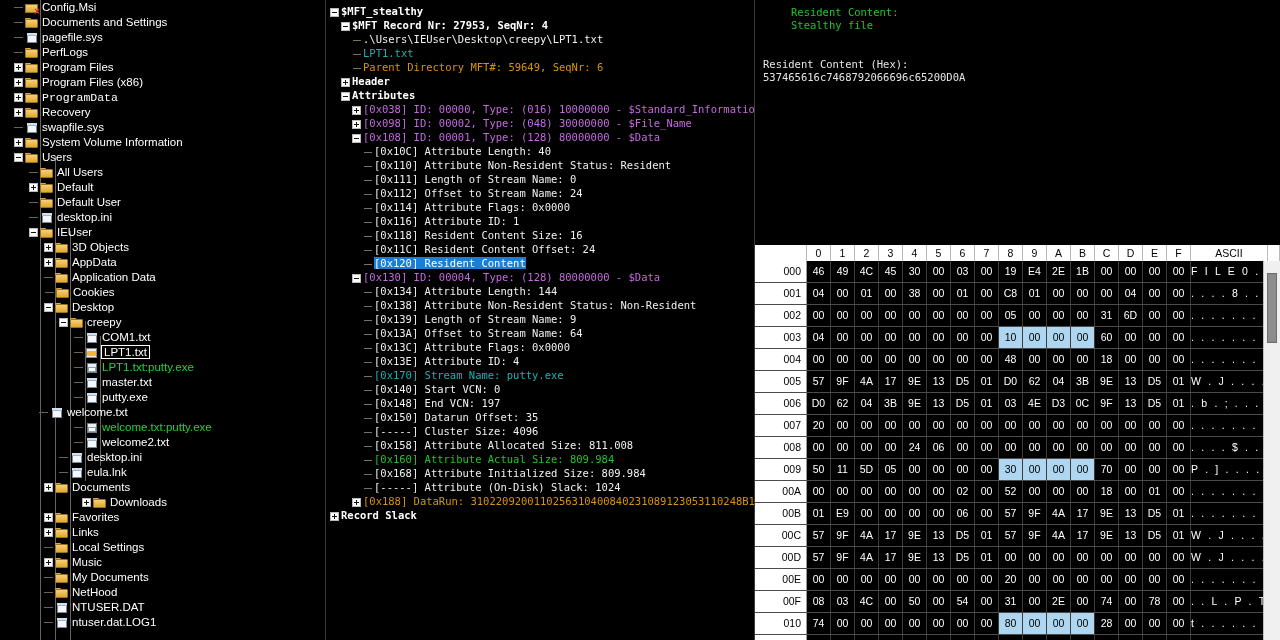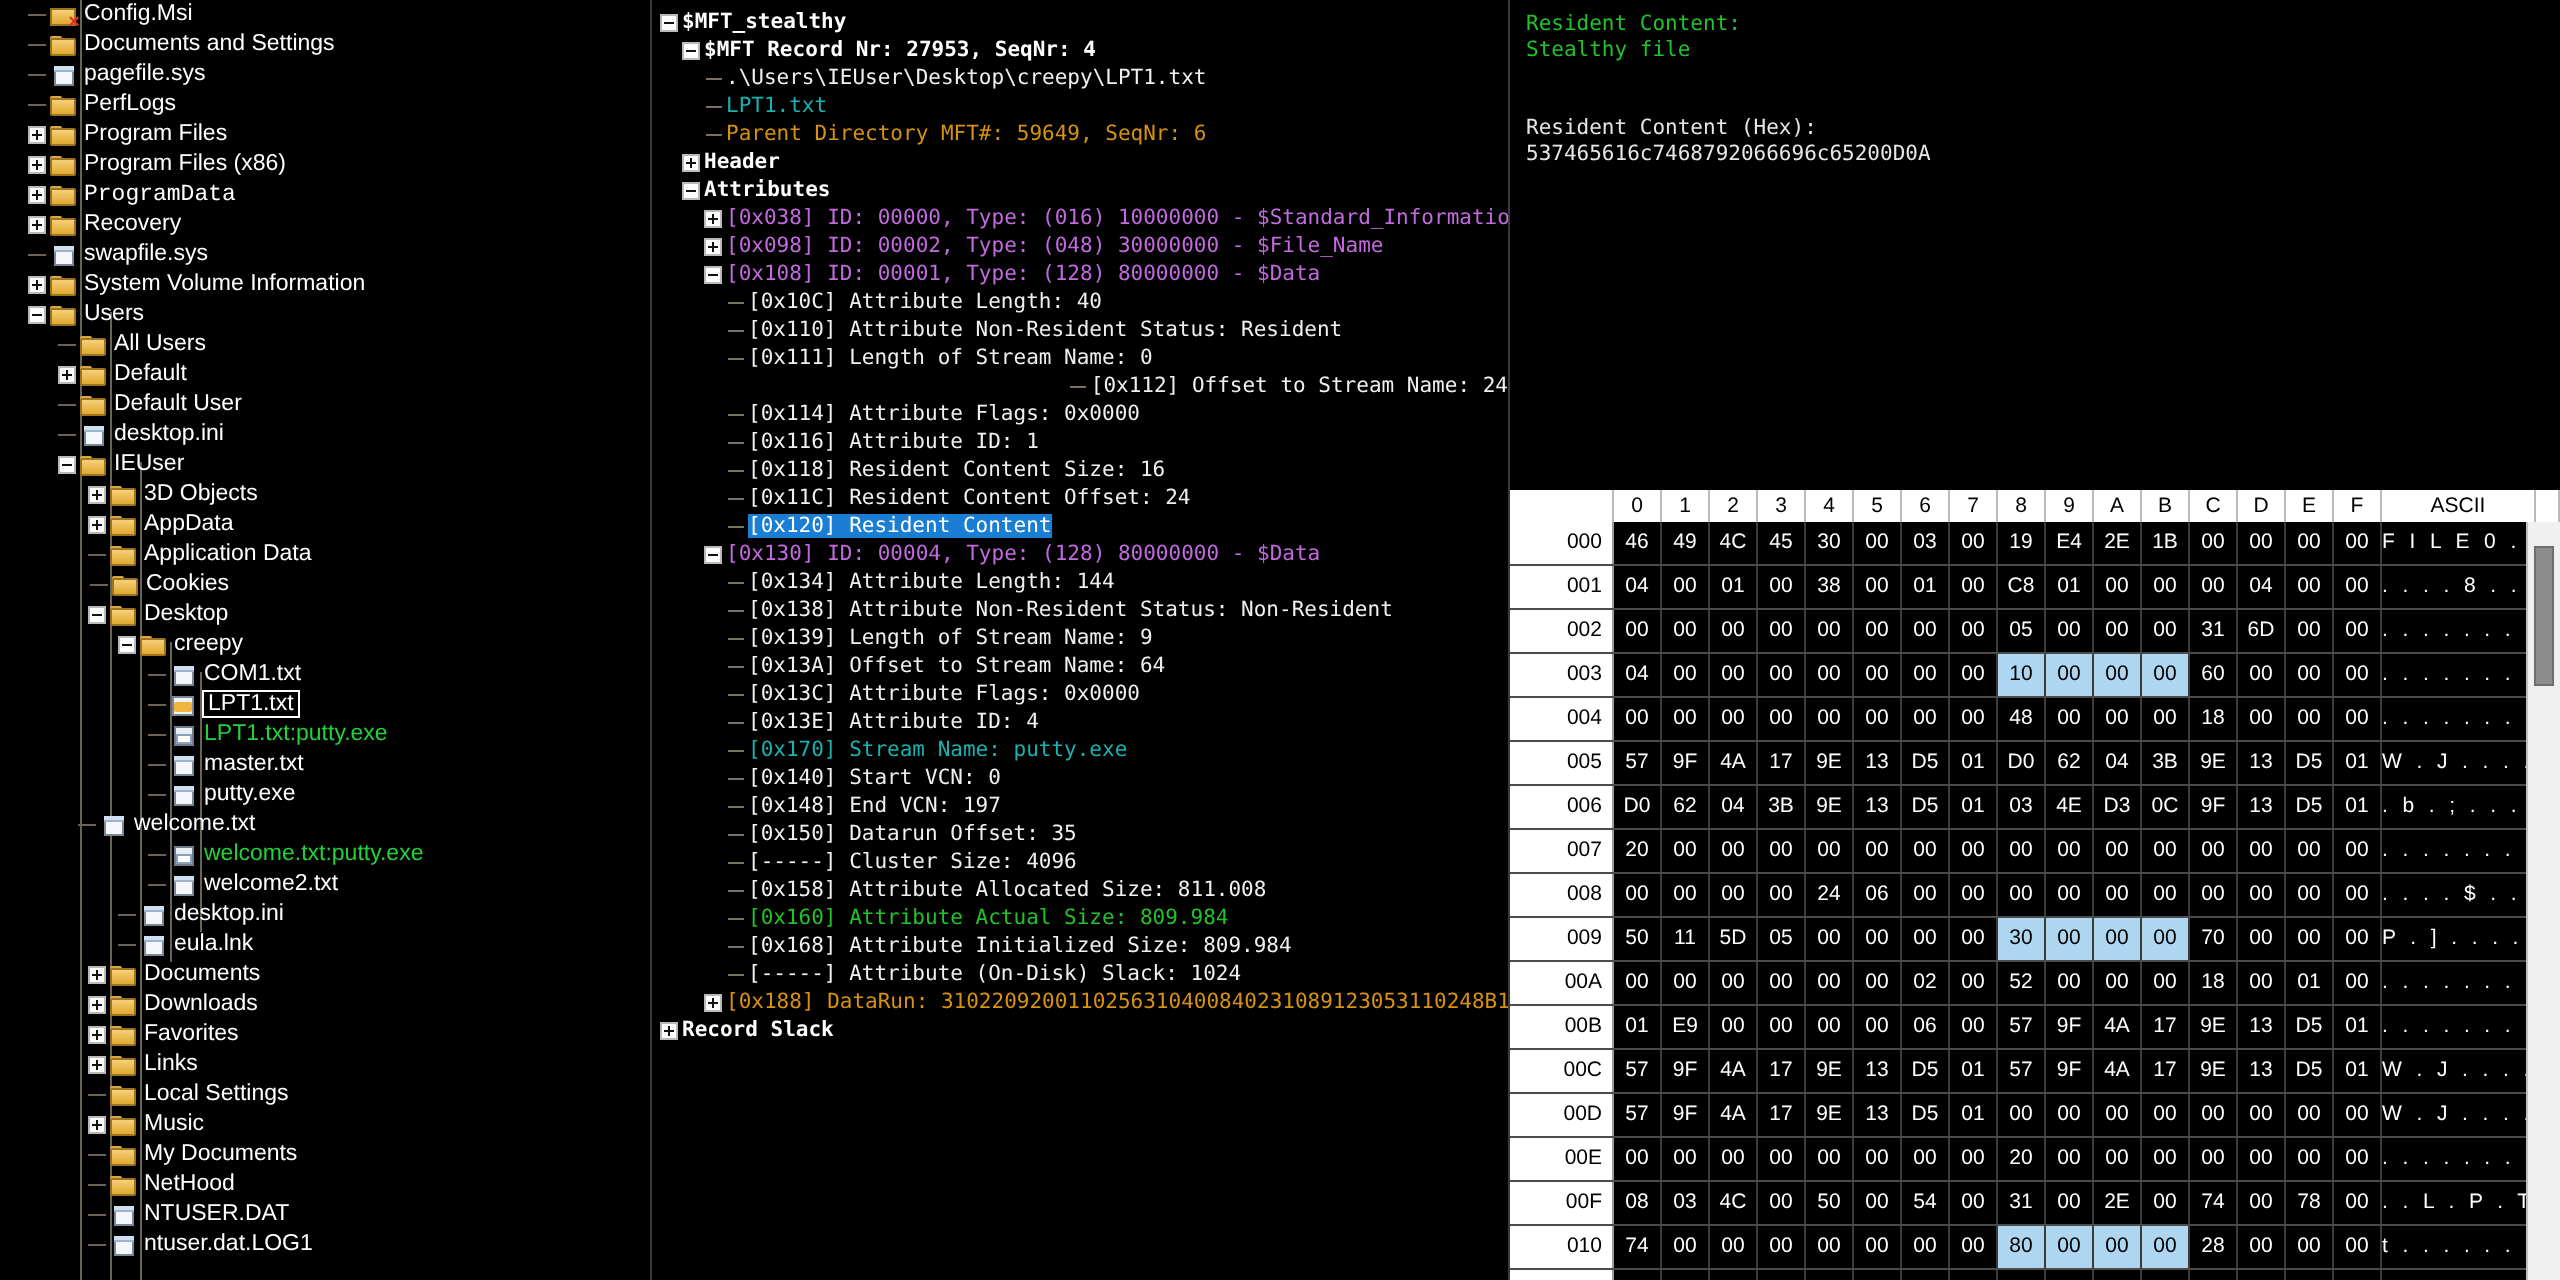--- a/index.html
+++ b/index.html
@@ -64,21 +64,21 @@
   .c-orange{color:#d9920f;}
   .c-teal{color:#19b2b2;}
   .c-purple{color:#c46ae0;}
   .c-green{color:#22c32a;}
   .c-sel{background:#1a7fd4;color:#ffffff;}
 
   
   .right-pane{position:relative;width:526px;height:640px;background:#000;overflow:hidden;flex:1 1 auto;
               border-left:1px solid #3a3a3a;}
   .res-block{padding:6px 0 0 8px;font-family:"DejaVu Sans Mono",monospace;font-size:10.5px;}
-  .res-green{color:#22c32a;line-height:13px;}
+  .res-green{color:#22c32a;line-height:13px;margin-left:28px;}
   .res-white{color:#e6e6e6;line-height:13px;}
   .gapper{height:26px;}
 
   
   .hexwrap{position:absolute;left:0;top:245px;right:0;bottom:0;background:#ffffff;}
   .hexhead{display:flex;height:16px;background:#ffffff;border-bottom:1px solid #9a9a9a;
            font-family:"Liberation Sans",sans-serif;font-size:10.5px;color:#000;}
   .hexhead .cell{border-right:1px solid #b9b9b9;text-align:center;line-height:16px;box-sizing:border-box;}
   .hx-gut{width:52px;flex:0 0 52px;}
   .hx-b{width:24px;flex:0 0 24px;}
@@ -135,21 +135,21 @@
         <div class="tnode" style="padding-left: 74px;"><span class="guide"></span><span class="ico fileopen"></span><span class="lbl selbox">LPT1.txt</span></div>
         <div class="tnode green" style="padding-left: 74px;"><span class="guide"></span><span class="ico ads"></span><span class="lbl">LPT1.txt:putty.exe</span></div>
         <div class="tnode" style="padding-left: 74px;"><span class="guide"></span><span class="ico file"></span><span class="lbl">master.txt</span></div>
         <div class="tnode" style="padding-left: 74px;"><span class="guide"></span><span class="ico file"></span><span class="lbl">putty.exe</span></div>
         <div class="tnode" style="padding-left: 39px;"><span class="guide"></span><span class="ico file"></span><span class="lbl">welcome.txt</span></div>
         <div class="tnode green" style="padding-left: 74px;"><span class="guide"></span><span class="ico ads"></span><span class="lbl">welcome.txt:putty.exe</span></div>
         <div class="tnode" style="padding-left: 74px;"><span class="guide"></span><span class="ico file"></span><span class="lbl">welcome2.txt</span></div>
         <div class="tnode" style="padding-left: 59px;"><span class="guide"></span><span class="ico file"></span><span class="lbl">desktop.ini</span></div>
         <div class="tnode" style="padding-left: 59px;"><span class="guide"></span><span class="ico file"></span><span class="lbl">eula.lnk</span></div>
         <div class="tnode" style="padding-left: 44px;"><span class="tog plus"></span><span class="ico folder"></span><span class="lbl">Documents</span></div>
-        <div class="tnode" style="padding-left: 44px;"><span class="tog plus"></span><span class="ico folder"></span><span class="lbl">Downloads</span></div>
+        <div class="tnode" style="padding-left: 44px; margin-left: 38px;"><span class="tog plus"></span><span class="ico folder"></span><span class="lbl">Downloads</span></div>
         <div class="tnode" style="padding-left: 44px;"><span class="tog plus"></span><span class="ico folder"></span><span class="lbl">Favorites</span></div>
         <div class="tnode" style="padding-left: 44px;"><span class="tog plus"></span><span class="ico folder"></span><span class="lbl">Links</span></div>
         <div class="tnode" style="padding-left: 44px;"><span class="guide"></span><span class="ico folder"></span><span class="lbl">Local Settings</span></div>
         <div class="tnode" style="padding-left: 44px;"><span class="tog plus"></span><span class="ico folder"></span><span class="lbl">Music</span></div>
         <div class="tnode" style="padding-left: 44px;"><span class="guide"></span><span class="ico folder"></span><span class="lbl">My Documents</span></div>
         <div class="tnode" style="padding-left: 44px;"><span class="guide"></span><span class="ico folder"></span><span class="lbl">NetHood</span></div>
         <div class="tnode" style="padding-left: 44px;"><span class="guide"></span><span class="ico file"></span><span class="lbl">NTUSER.DAT</span></div>
         <div class="tnode" style="padding-left: 44px;"><span class="guide"></span><span class="ico file"></span><span class="lbl">ntuser.dat.LOG1</span></div>
       </div>
     <div class="vsb" style="left:325px;top:0;width:0;height:0;"></div>
@@ -167,21 +167,21 @@
         <div class="mrow" style="padding-left: 22px;"><span class="dash"></span><span class="c-teal">LPT1.txt</span></div>
         <div class="mrow" style="padding-left: 22px;"><span class="dash"></span><span class="c-orange">Parent Directory MFT#: 59649, SeqNr: 6</span></div>
         <div class="mrow" style="padding-left: 11px;"><span class="tg plus"></span><span class="c-bold">Header</span></div>
         <div class="mrow" style="padding-left: 11px;"><span class="tg minus"></span><span class="c-bold">Attributes</span></div>
         <div class="mrow" style="padding-left: 22px;"><span class="tg plus"></span><span class="c-purple">[0x038] ID: 00000, Type: (016) 10000000 - $Standard_Information</span></div>
         <div class="mrow" style="padding-left: 22px;"><span class="tg plus"></span><span class="c-purple">[0x098] ID: 00002, Type: (048) 30000000 - $File_Name</span></div>
         <div class="mrow" style="padding-left: 22px;"><span class="tg minus"></span><span class="c-purple">[0x108] ID: 00001, Type: (128) 80000000 - $Data</span></div>
         <div class="mrow" style="padding-left: 33px;"><span class="dash"></span><span class="c-white">[0x10C] Attribute Length: 40</span></div>
         <div class="mrow" style="padding-left: 33px;"><span class="dash"></span><span class="c-white">[0x110] Attribute Non-Resident Status: Resident</span></div>
         <div class="mrow" style="padding-left: 33px;"><span class="dash"></span><span class="c-white">[0x111] Length of Stream Name: 0</span></div>
-        <div class="mrow" style="padding-left: 33px; text-align: right;"><span class="dash"></span><span class="c-white">[0x112] Offset to Stream Name: 24</span></div>
+        <div class="mrow" style="padding-left: 33px;"><span class="dash"></span><span class="c-white">[0x112] Offset to Stream Name: 24</span></div>
         <div class="mrow" style="padding-left: 33px;"><span class="dash"></span><span class="c-white">[0x114] Attribute Flags: 0x0000</span></div>
         <div class="mrow" style="padding-left: 33px;"><span class="dash"></span><span class="c-white">[0x116] Attribute ID: 1</span></div>
         <div class="mrow" style="padding-left: 33px;"><span class="dash"></span><span class="c-white">[0x118] Resident Content Size: 16</span></div>
         <div class="mrow" style="padding-left: 33px;"><span class="dash"></span><span class="c-white">[0x11C] Resident Content Offset: 24</span></div>
         <div class="mrow" style="padding-left: 33px;"><span class="dash"></span><span class="c-sel">[0x120] Resident Content</span></div>
         <div class="mrow" style="padding-left: 22px;"><span class="tg minus"></span><span class="c-purple">[0x130] ID: 00004, Type: (128) 80000000 - $Data</span></div>
         <div class="mrow" style="padding-left: 33px;"><span class="dash"></span><span class="c-white">[0x134] Attribute Length: 144</span></div>
         <div class="mrow" style="padding-left: 33px;"><span class="dash"></span><span class="c-white">[0x138] Attribute Non-Resident Status: Non-Resident</span></div>
         <div class="mrow" style="padding-left: 33px;"><span class="dash"></span><span class="c-white">[0x139] Length of Stream Name: 9</span></div>
         <div class="mrow" style="padding-left: 33px;"><span class="dash"></span><span class="c-white">[0x13A] Offset to Stream Name: 64</span></div>

